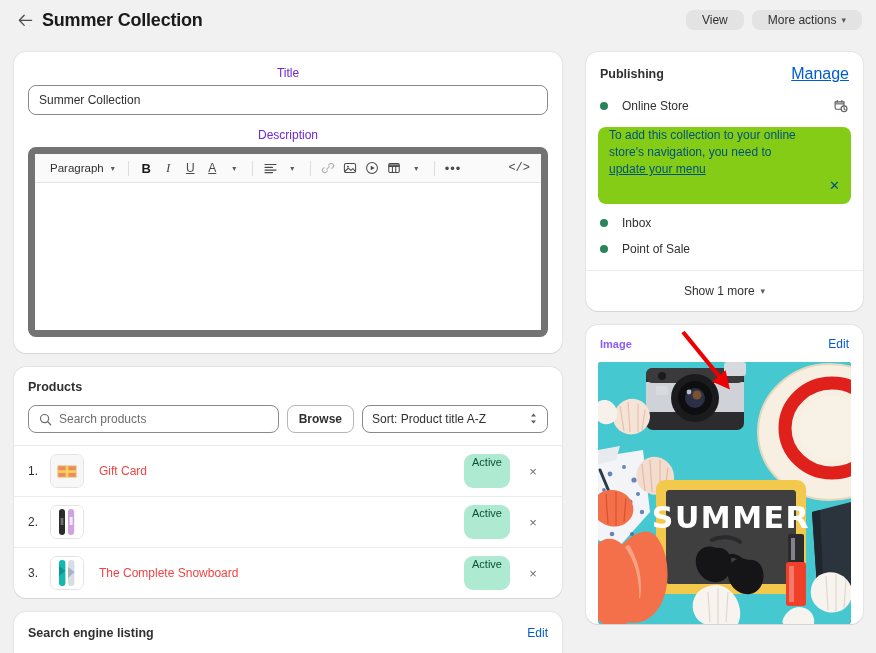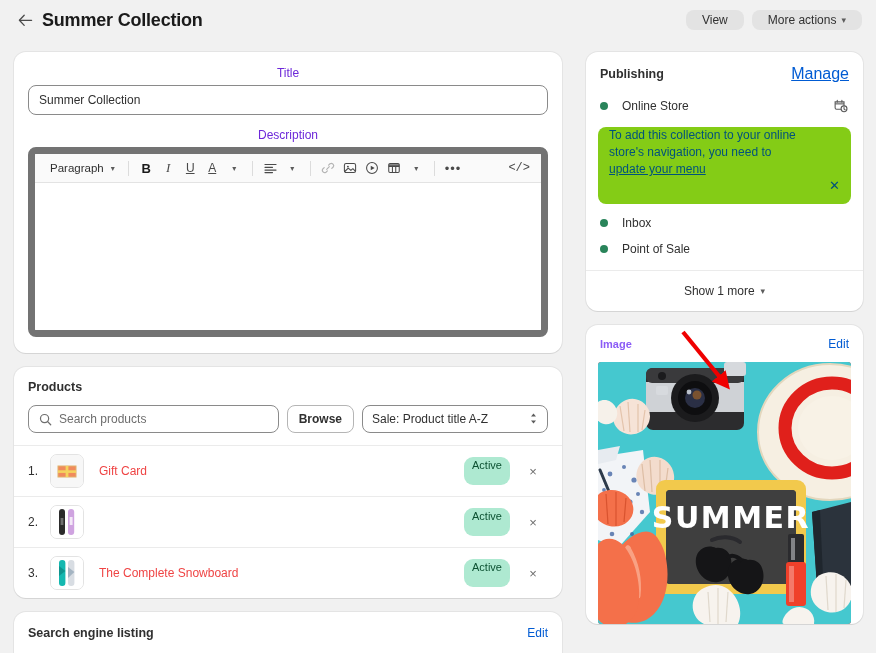--- a/index.html
+++ b/index.html
@@ -105,21 +105,21 @@
     border-top: 1px solid #ebebeb; padding: 0 14px;
   }
   .prod-idx { width: 22px; font-size: 12px; color: #303030; }
   .thumb {
     width: 34px; height: 34px; border-radius: 7px; border: 1px solid #e3e3e3;
     background: #fff; overflow: hidden; position: relative; flex: none;
   }
   .prod-name { font-size: 12px; color: #ef4444; margin-left: 15px; }
   .badge {
     margin-left: auto; background: #aee9d1; color: #0c5132; font-size: 11px;
-    border-radius: 9px; padding: 2px 8px 12px 8px; line-height: 1.2;
+    border-radius: 9px; padding: 2px 8px 18px 8px; line-height: 1.2;
   }
   .row-x { width: 30px; text-align: center; font-size: 13px; color: #6d6d6d; margin-left: 8px; }
 
   
   .seo-head { display: flex; align-items: flex-start; padding: 14px; }
   .link { color: #005bd3; font-size: 12px; }
   .link.manage { font-size: 16px; text-decoration: underline; }
 
   
   .pub-head { display: flex; align-items: center; padding: 13px 14px 10px 14px; gap: 12px; }
@@ -277,21 +277,21 @@
             <svg width="13" height="13" viewBox="0 0 14 14">
               <circle cx="6" cy="6" r="4.4" fill="none" stroke="#6d6d6d" stroke-width="1.3"></circle>
               <path d="M9.3 9.3 12.6 12.6" stroke="#6d6d6d" stroke-width="1.4" stroke-linecap="round"></path>
             </svg>
             <span class="ph">Search products</span>
           </div>
           <button class="browse-btn">
             <span>Browse</span>
           </button>
           <div class="sort-select">
-            <span>Sale: Product title A-Z</span>
+            <span>Sort: Product title A-Z</span>
             <span class="updown">
               <svg width="9" height="13" viewBox="0 0 9 13">
                 <path d="M4.5 1.4 7 4.4H2z" fill="#5c5c5c"></path>
                 <path d="M4.5 11.6 7 8.6H2z" fill="#5c5c5c"></path>
               </svg>
             </span>
           </div>
         </div>
       </div>
 

